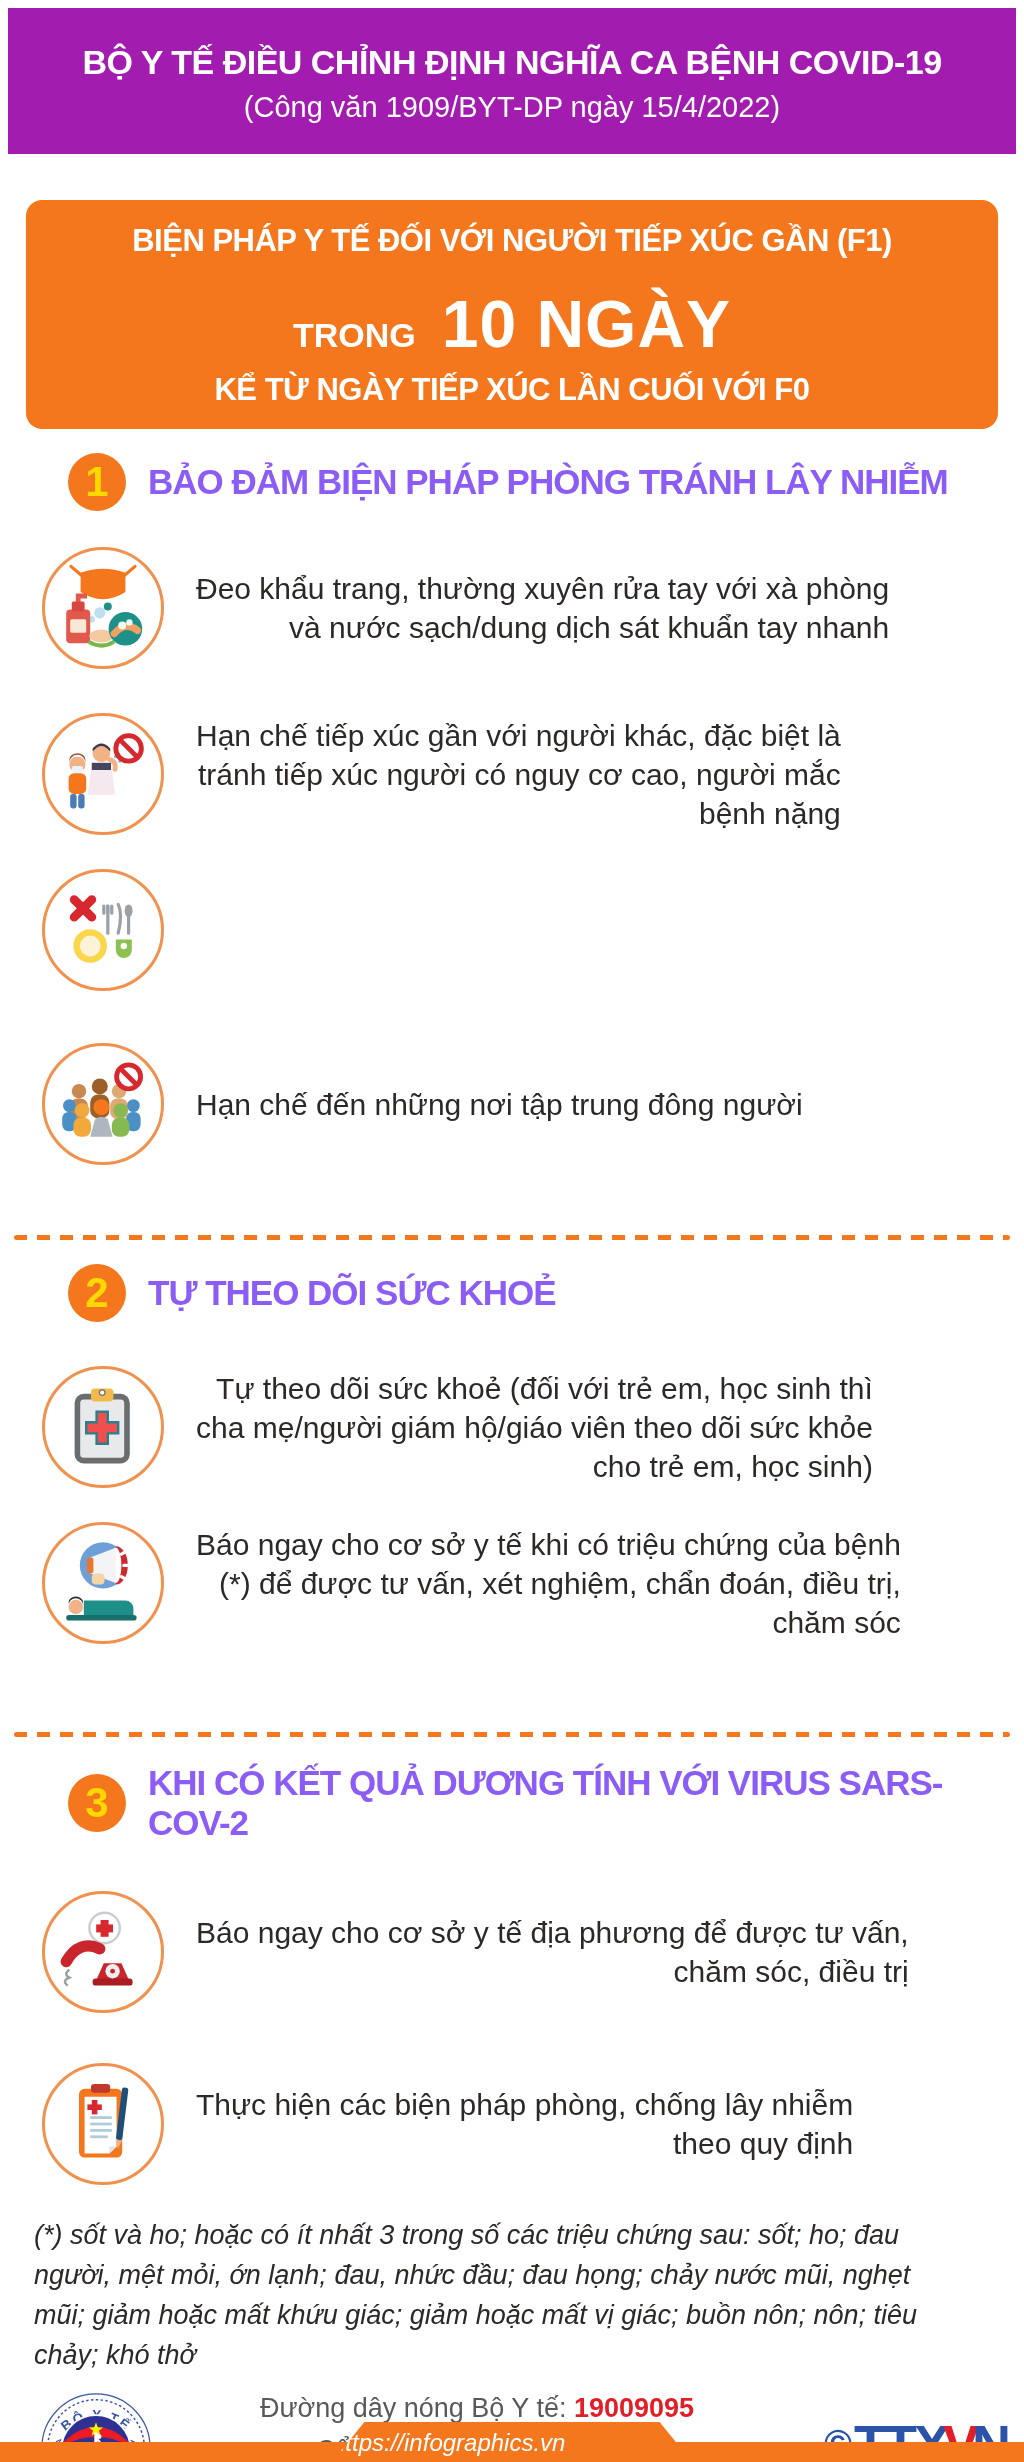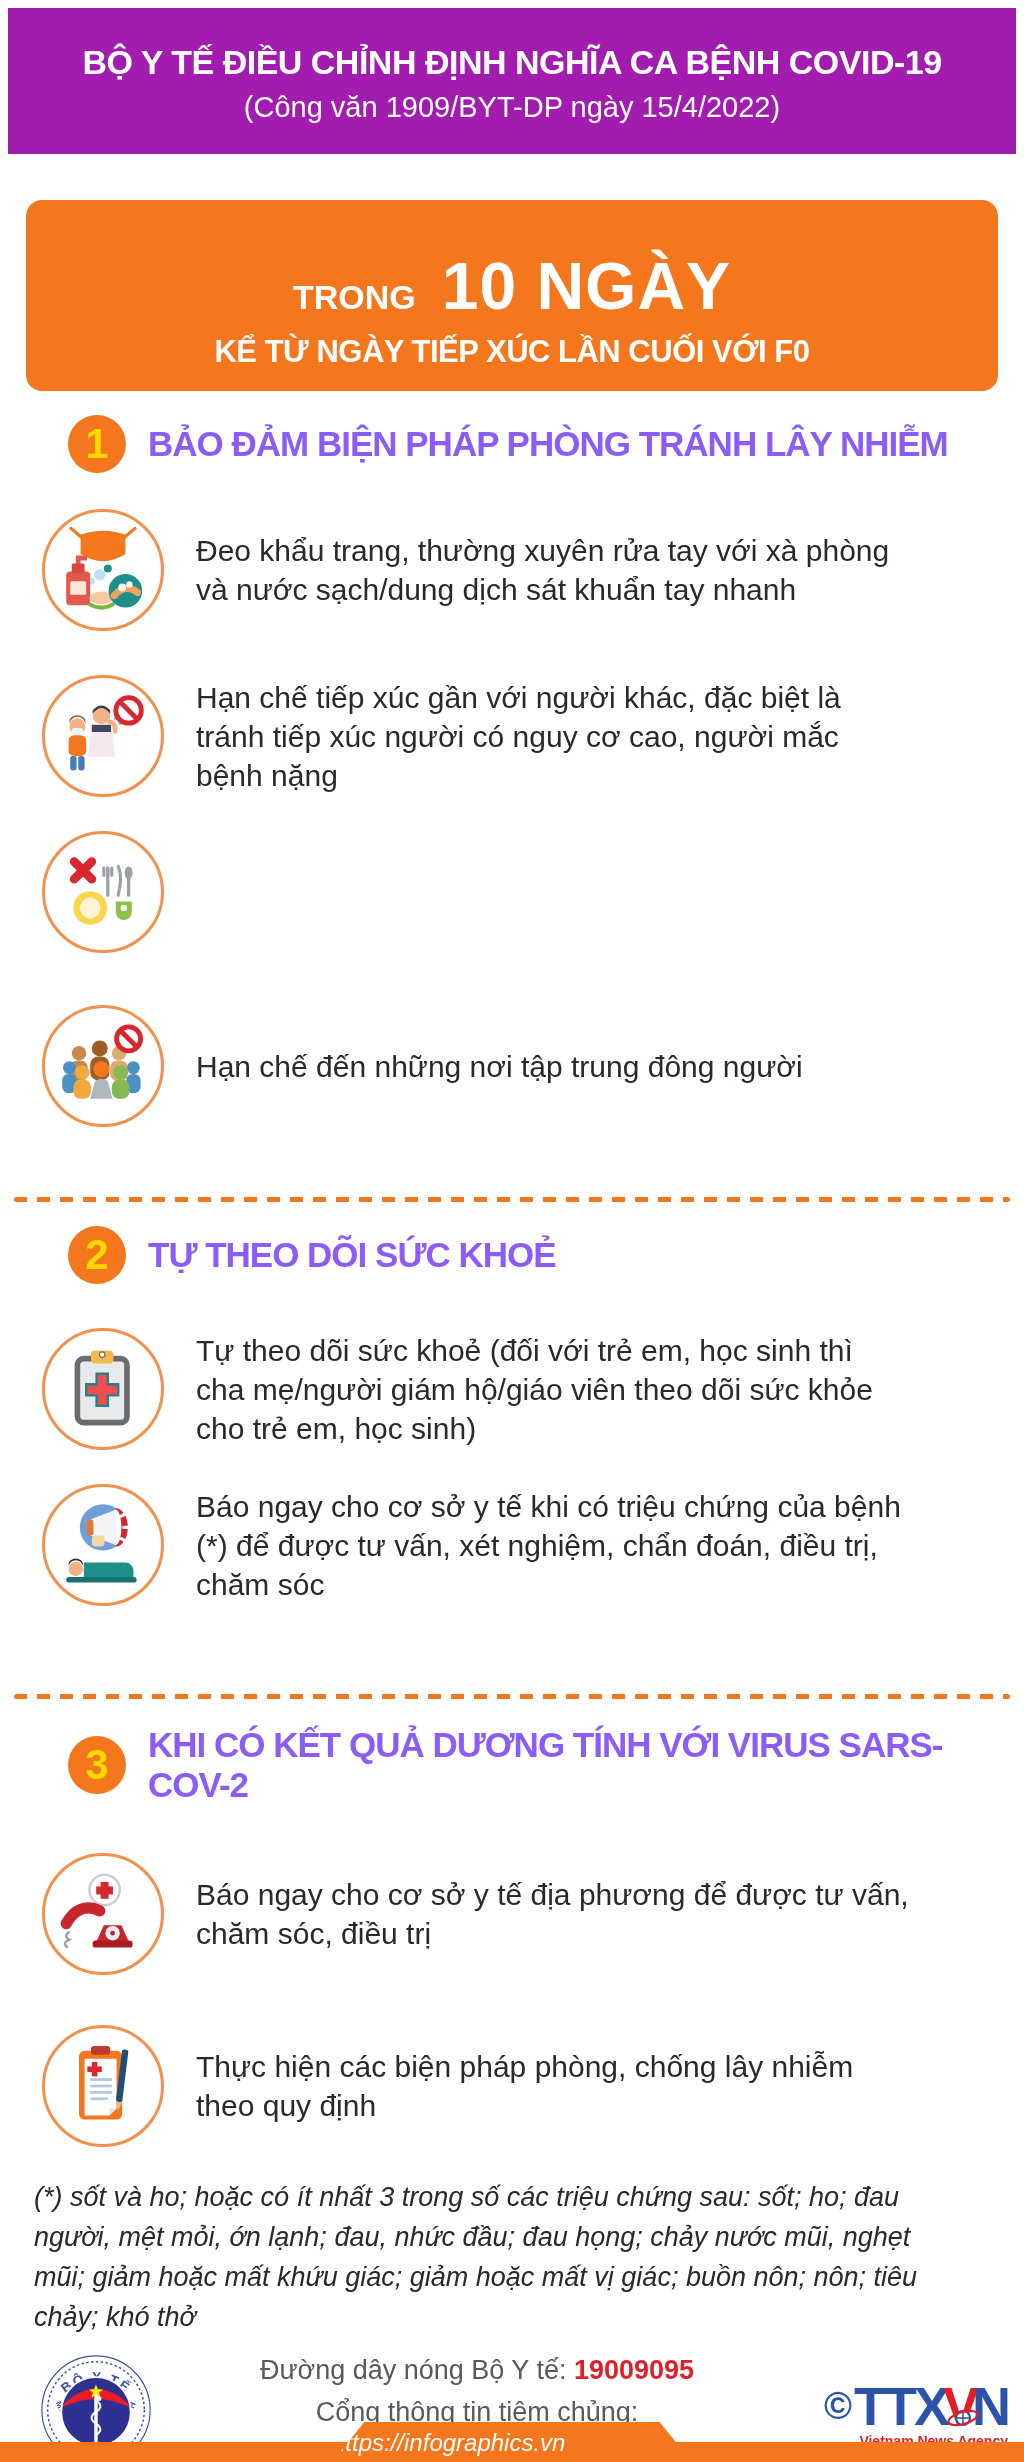--- a/index.html
+++ b/index.html
@@ -30,21 +30,21 @@
   .sec-head { display:flex; align-items:center; gap:22px; margin-left:68px; }
   .sec-head.m1 { margin-top:24px; }
   .sec-head.m2 { margin-top:24px; }
   .sec-head.m3 { margin-top:26px; }
   .badge {
     width:58px; height:58px; border-radius:50%; background:#f4771e;
     color:#ffd800; font-size:42px; font-weight:bold;
     display:flex; align-items:center; justify-content:center; flex:0 0 58px;
   }
   .sec-title { font-size:35px; font-weight:bold; letter-spacing:-1px; color:#8b5cf6; }
-  .row { display:flex; align-items:center; gap:32px; margin-left:42px; }
+  .row { display:flex; align-items:center; gap:32px; margin-left:42px;text-align:right; }
   .icon-circle {
     width:122px; height:122px; border-radius:50%; border:3px solid #f0924e;
     background:#ffffff; display:flex; align-items:center; justify-content:center;
     flex:0 0 122px;
   }
   .icon-circle svg { width:96px; height:96px; }
   .row-text { font-size:30px; line-height:39px; white-space:pre-line; color:#2b2826; }
   .mt36{margin-top:36px;} .mt44{margin-top:44px;} .mt34{margin-top:34px;}
   .mt52{margin-top:52px;} .mt48{margin-top:48px;} .mt50{margin-top:50px;}
   .divider {
@@ -85,20 +85,21 @@
 <body>
 
 <div class="page">
 
   <header class="banner">
     <div class="banner-title">BỘ Y TẾ ĐIỀU CHỈNH ĐỊNH NGHĨA CA BỆNH COVID-19</div>
     <div class="banner-sub">(Công văn 1909/BYT-DP ngày 15/4/2022)</div>
   </header>
 
   <div class="title-card">
+    <div class="tc-line1">BIỆN PHÁP Y TẾ ĐỐI VỚI NGƯỜI TIẾP XÚC GẦN (F1)</div>
     <div class="tc-duration">
       <span class="tc-prefix">TRONG</span>
       <span class="tc-big">10 NGÀY</span>
     </div>
     <div class="tc-line3">KỂ TỪ NGÀY TIẾP XÚC LẦN CUỐI VỚI F0</div>
   </div>
 
   <section>
     <div class="sec-head m1">
       <div class="badge">1</div>

